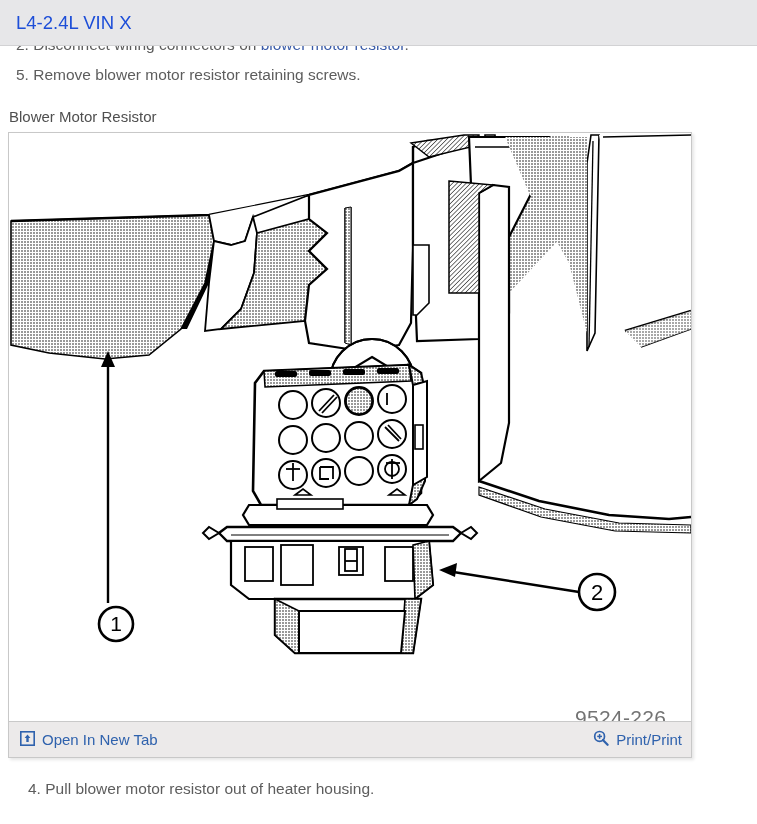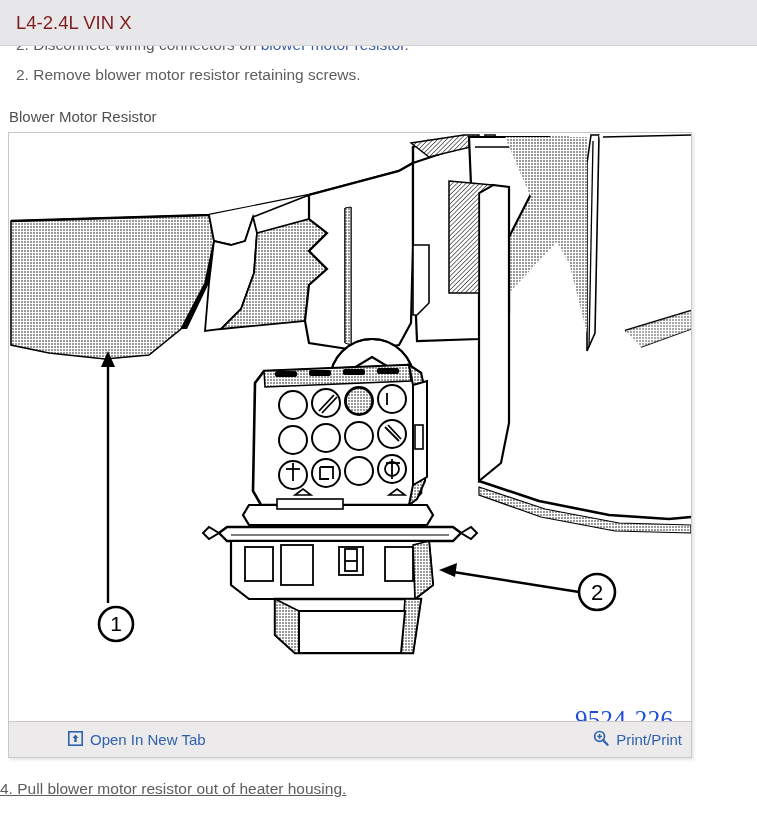--- a/index.html
+++ b/index.html
@@ -35,21 +35,21 @@
   .veh-title {
     font-size: 19.5px;
     font-weight: bold;
     color: #2e3947;
     letter-spacing: -0.2px;
     white-space: nowrap;
   }
   .veh-engine {
     font-size: 18.5px;
     font-weight: normal;
-    color: #7f1d1d;
+    color: #1d4ed8;
     margin-left: 7px;
     white-space: nowrap;
   }
 
   
   .steps {
     position: absolute;
     top: 30px; left: 0;
     width: 757px;
     z-index: 10;
@@ -110,40 +110,38 @@
     padding: 0 9px 0 11px;
   }
   .fig-link {
     display: flex;
     align-items: center;
     gap: 7px;
     color: #2f62ad;
     font-size: 15px;
     cursor: pointer;
     white-space: nowrap;
-    margin-left: 48px;
   }
   .fig-link .ic { display: block; }
 
   
   .post-step {
     position: absolute;
-    top: 780px; left: 0;
+    top: 780px; left: 28px;
     font-size: 15.5px;
     color: #5d5d5d;
     white-space: nowrap;
-    text-decoration: underline;
   }
 </style>
 </head>
 <body>
 
 <div class="steps">
   <div class="step covered"><span>2. Disconnect wiring connectors on </span><a href="#">blower motor resistor</a><span>.</span></div>
-  <div class="step">2. Remove blower motor resistor retaining screws.</div>
+  <div class="step">5. Remove blower motor resistor retaining screws.</div>
 </div>
 
 <div class="veh-header">
   <span class="veh-engine">L4-2.4L VIN X</span>
 </div>
 
 <div class="caption">Blower Motor Resistor</div>
 
 <div class="figure-panel">
 
@@ -303,22 +301,22 @@
       <g>
         <line x1="570" y1="459" x2="438" y2="438" stroke="#000" stroke-width="2.4"></line>
         <path d="M430,437 l18,-7 l-2,14 Z" fill="#000"></path>
         <circle cx="588" cy="459" r="18" fill="#ffffff" stroke="#000" stroke-width="2.6"></circle>
         <text x="588" y="467" text-anchor="middle" font-family="'Liberation Sans', sans-serif" font-size="22" fill="#000">2</text>
       </g>
 
       <text x="576" y="456" font-family="'Liberation Sans', sans-serif" font-size="21" fill="#000" opacity="0"></text>
     </svg>
 
-    <div style="position:absolute; left:566px; top:573px; font-family:Liberation Serif, serif;
-                font-size:25px; color:#1d4ed8; letter-spacing:0.3px;">9524-226</div>
+    <div style="position:absolute; left:566px; top:573px; font-family:Liberation Sans, sans-serif;
+                font-size:21px; color:#737373; letter-spacing:0.3px;">9524-226</div>
 
   </div>
 
   <div class="fig-footer">
     <div class="fig-link">
       <span class="ic">
         <svg width="15" height="15" viewBox="0 0 15 15" xmlns="http://www.w3.org/2000/svg">
           <rect x="0.8" y="0.8" width="13.4" height="13.4" fill="none" stroke="#2f62ad" stroke-width="1.6"></rect>
           <path d="M7.5 3.6 L10.4 6.9 L8.7 6.9 L8.7 11 L6.3 11 L6.3 6.9 L4.6 6.9 Z" fill="#2f62ad"></path>
         </svg>

